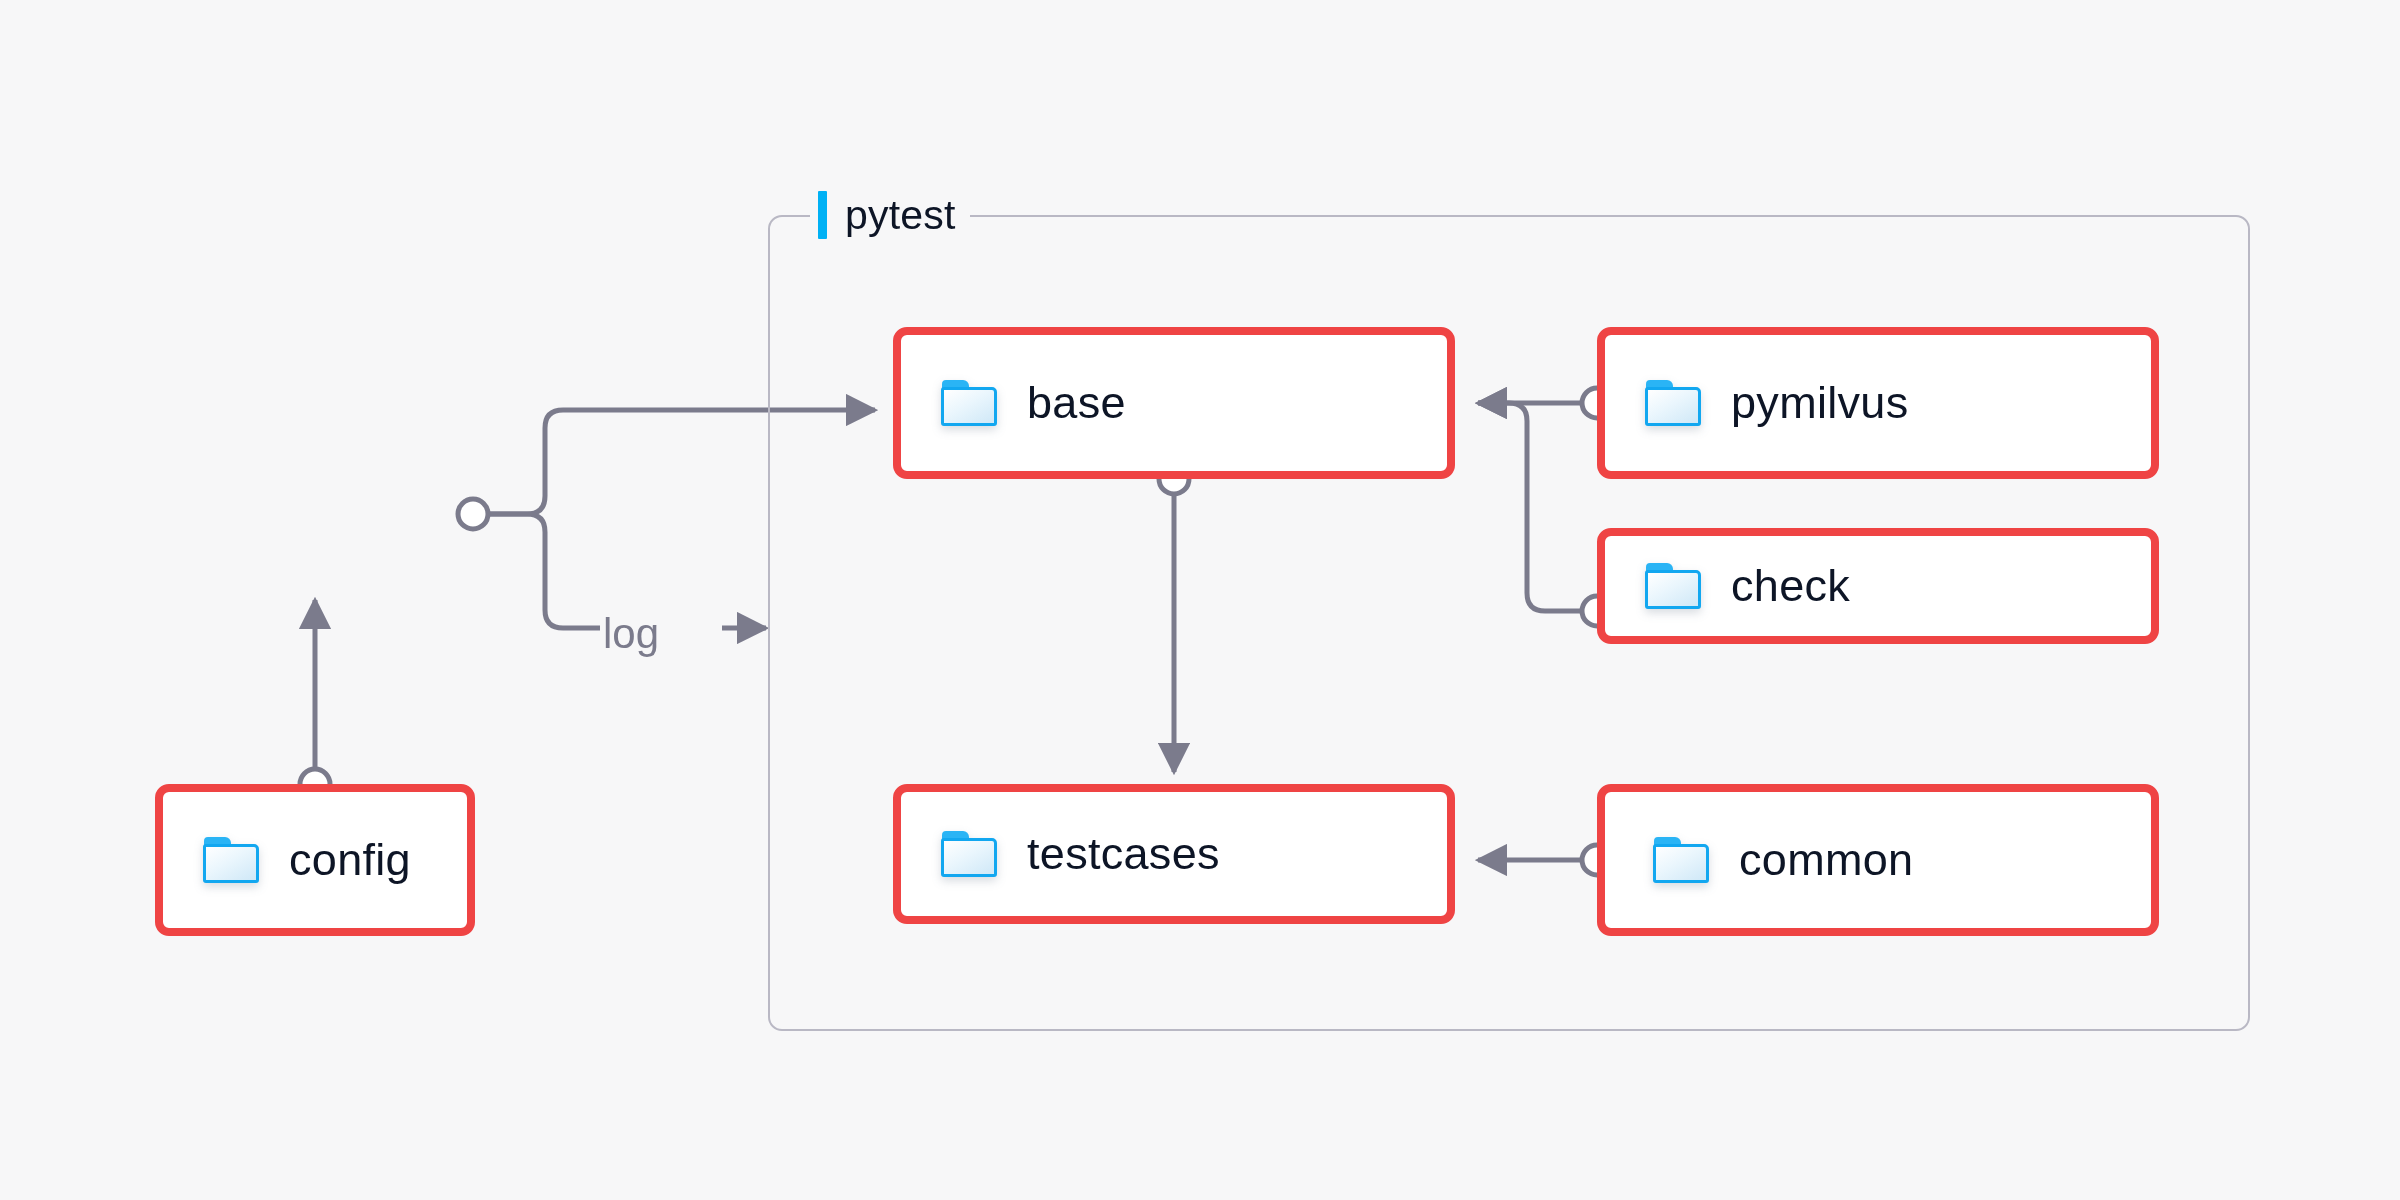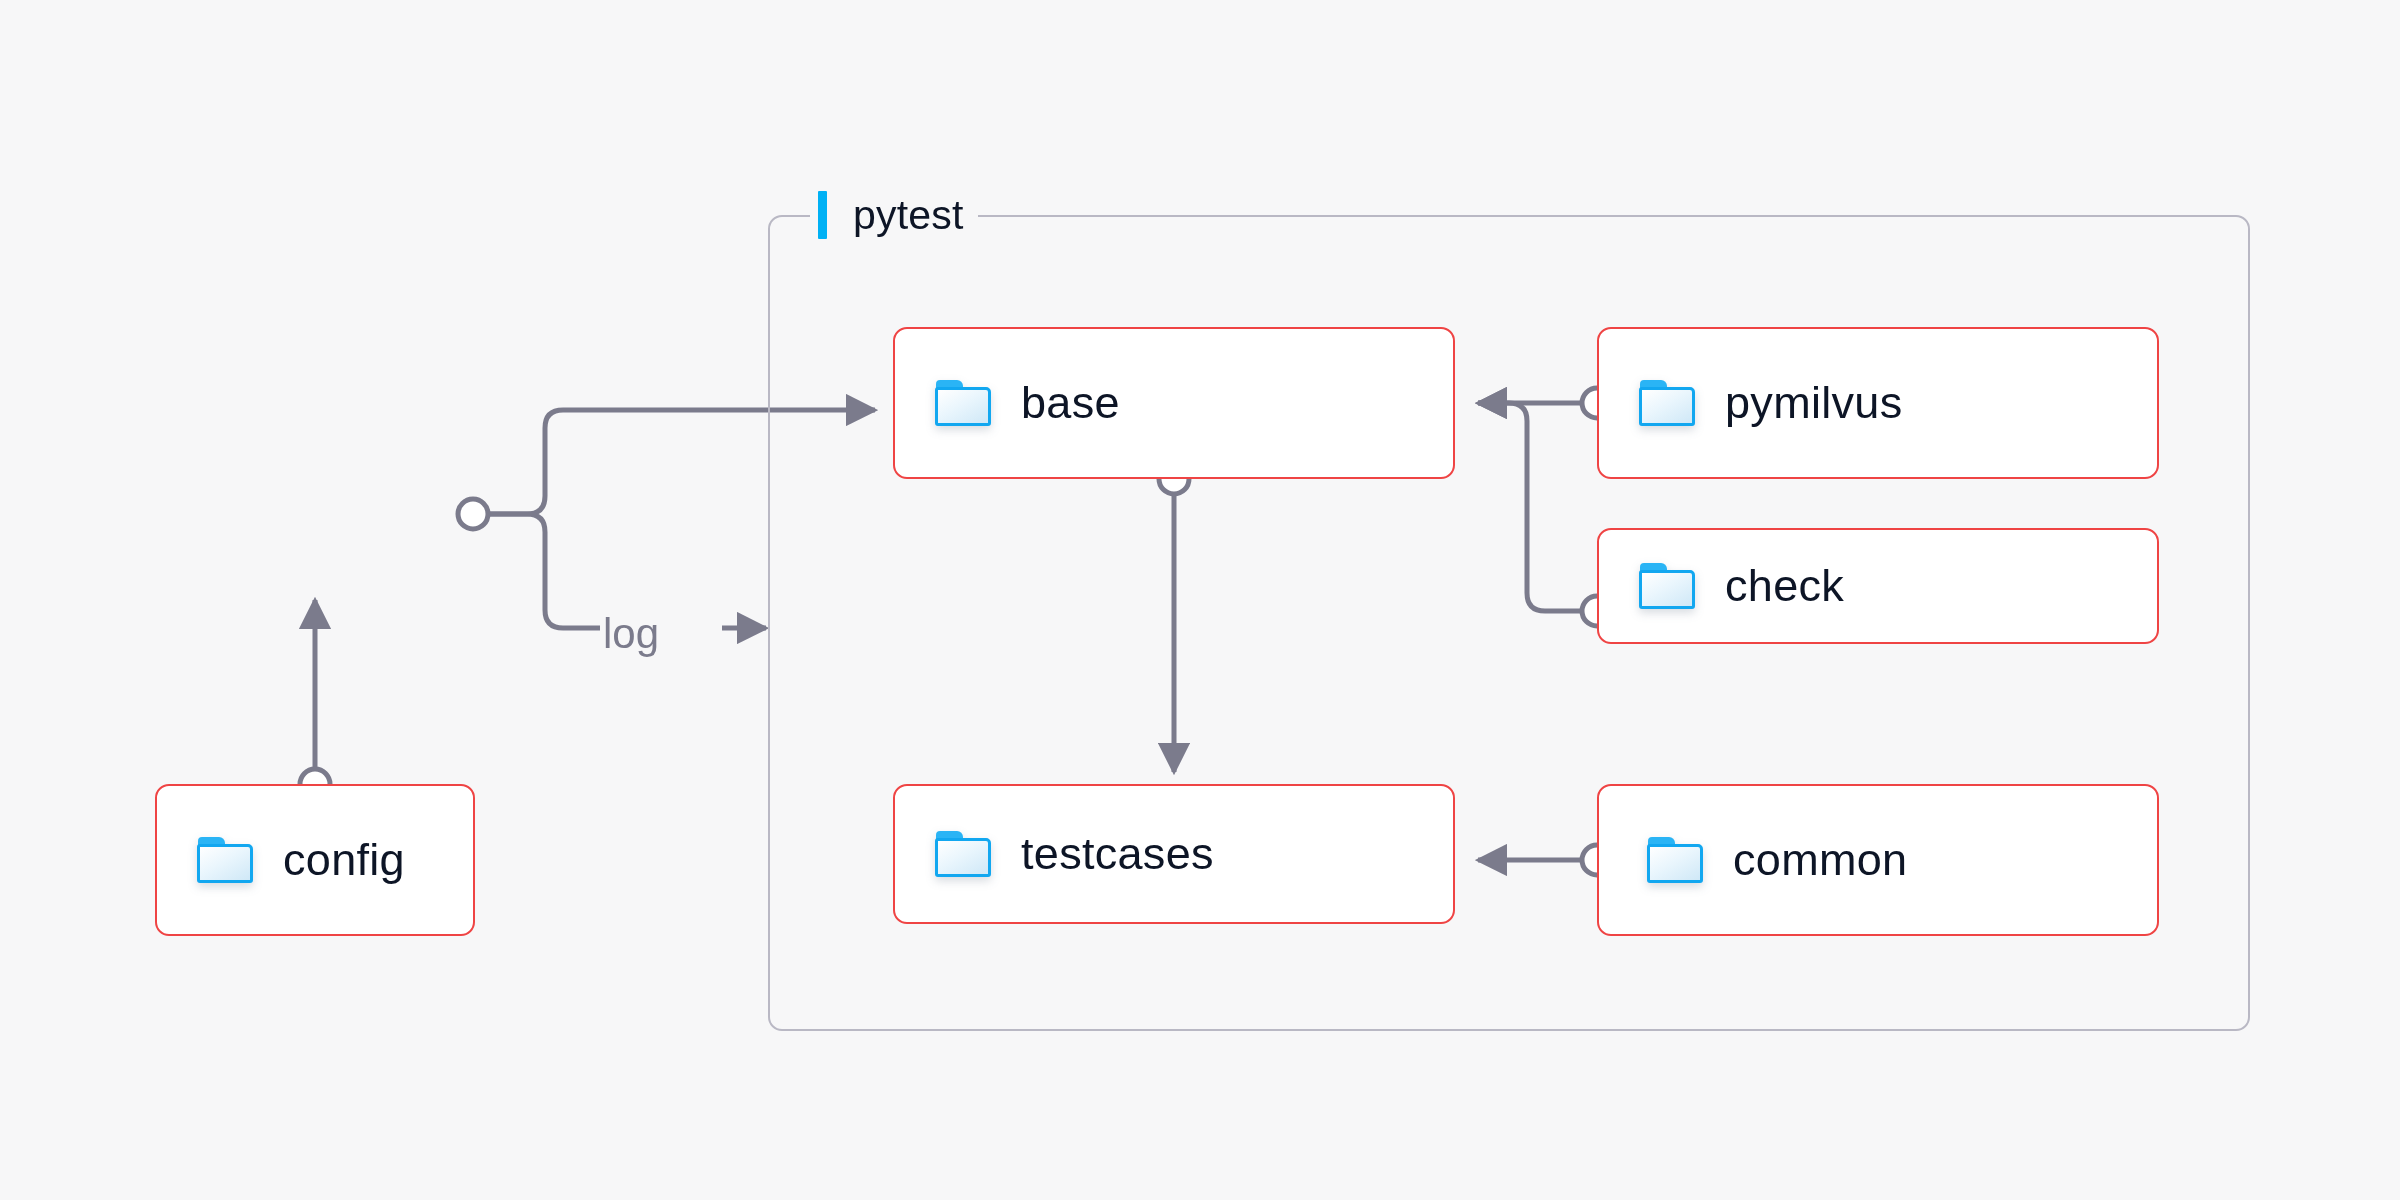--- a/index.html
+++ b/index.html
@@ -35,21 +35,21 @@
     background: transparent;
     box-sizing: border-box;
   }
   .group-label-wrap {
     position: absolute;
     left: 810px;
     top: 183px;
     height: 64px;
     display: flex;
     align-items: center;
-    gap: 26px;
+    gap: 18px;
     background: #f7f7f8;
     padding: 0 14px 0 8px;
   }
   .group-accent {
     width: 9px;
     height: 48px;
     background: #00b1f5;
     border-radius: 1px;
   }
   .group-label {
@@ -57,21 +57,21 @@
     color: #0d1526;
     letter-spacing: 0.2px;
     white-space: nowrap;
   }
 
   
   .node {
     position: absolute;
     box-sizing: border-box;
     background: #ffffff;
-    border: 2px solid #ef4444;
+    border: 8px solid #ef4444;
     border-radius: 14px;
     display: flex;
     align-items: center;
     padding-left: 40px;
     gap: 30px;
   }
   .node-label {
     font-size: 45px;
     color: #0d1526;
     letter-spacing: 0.3px;

